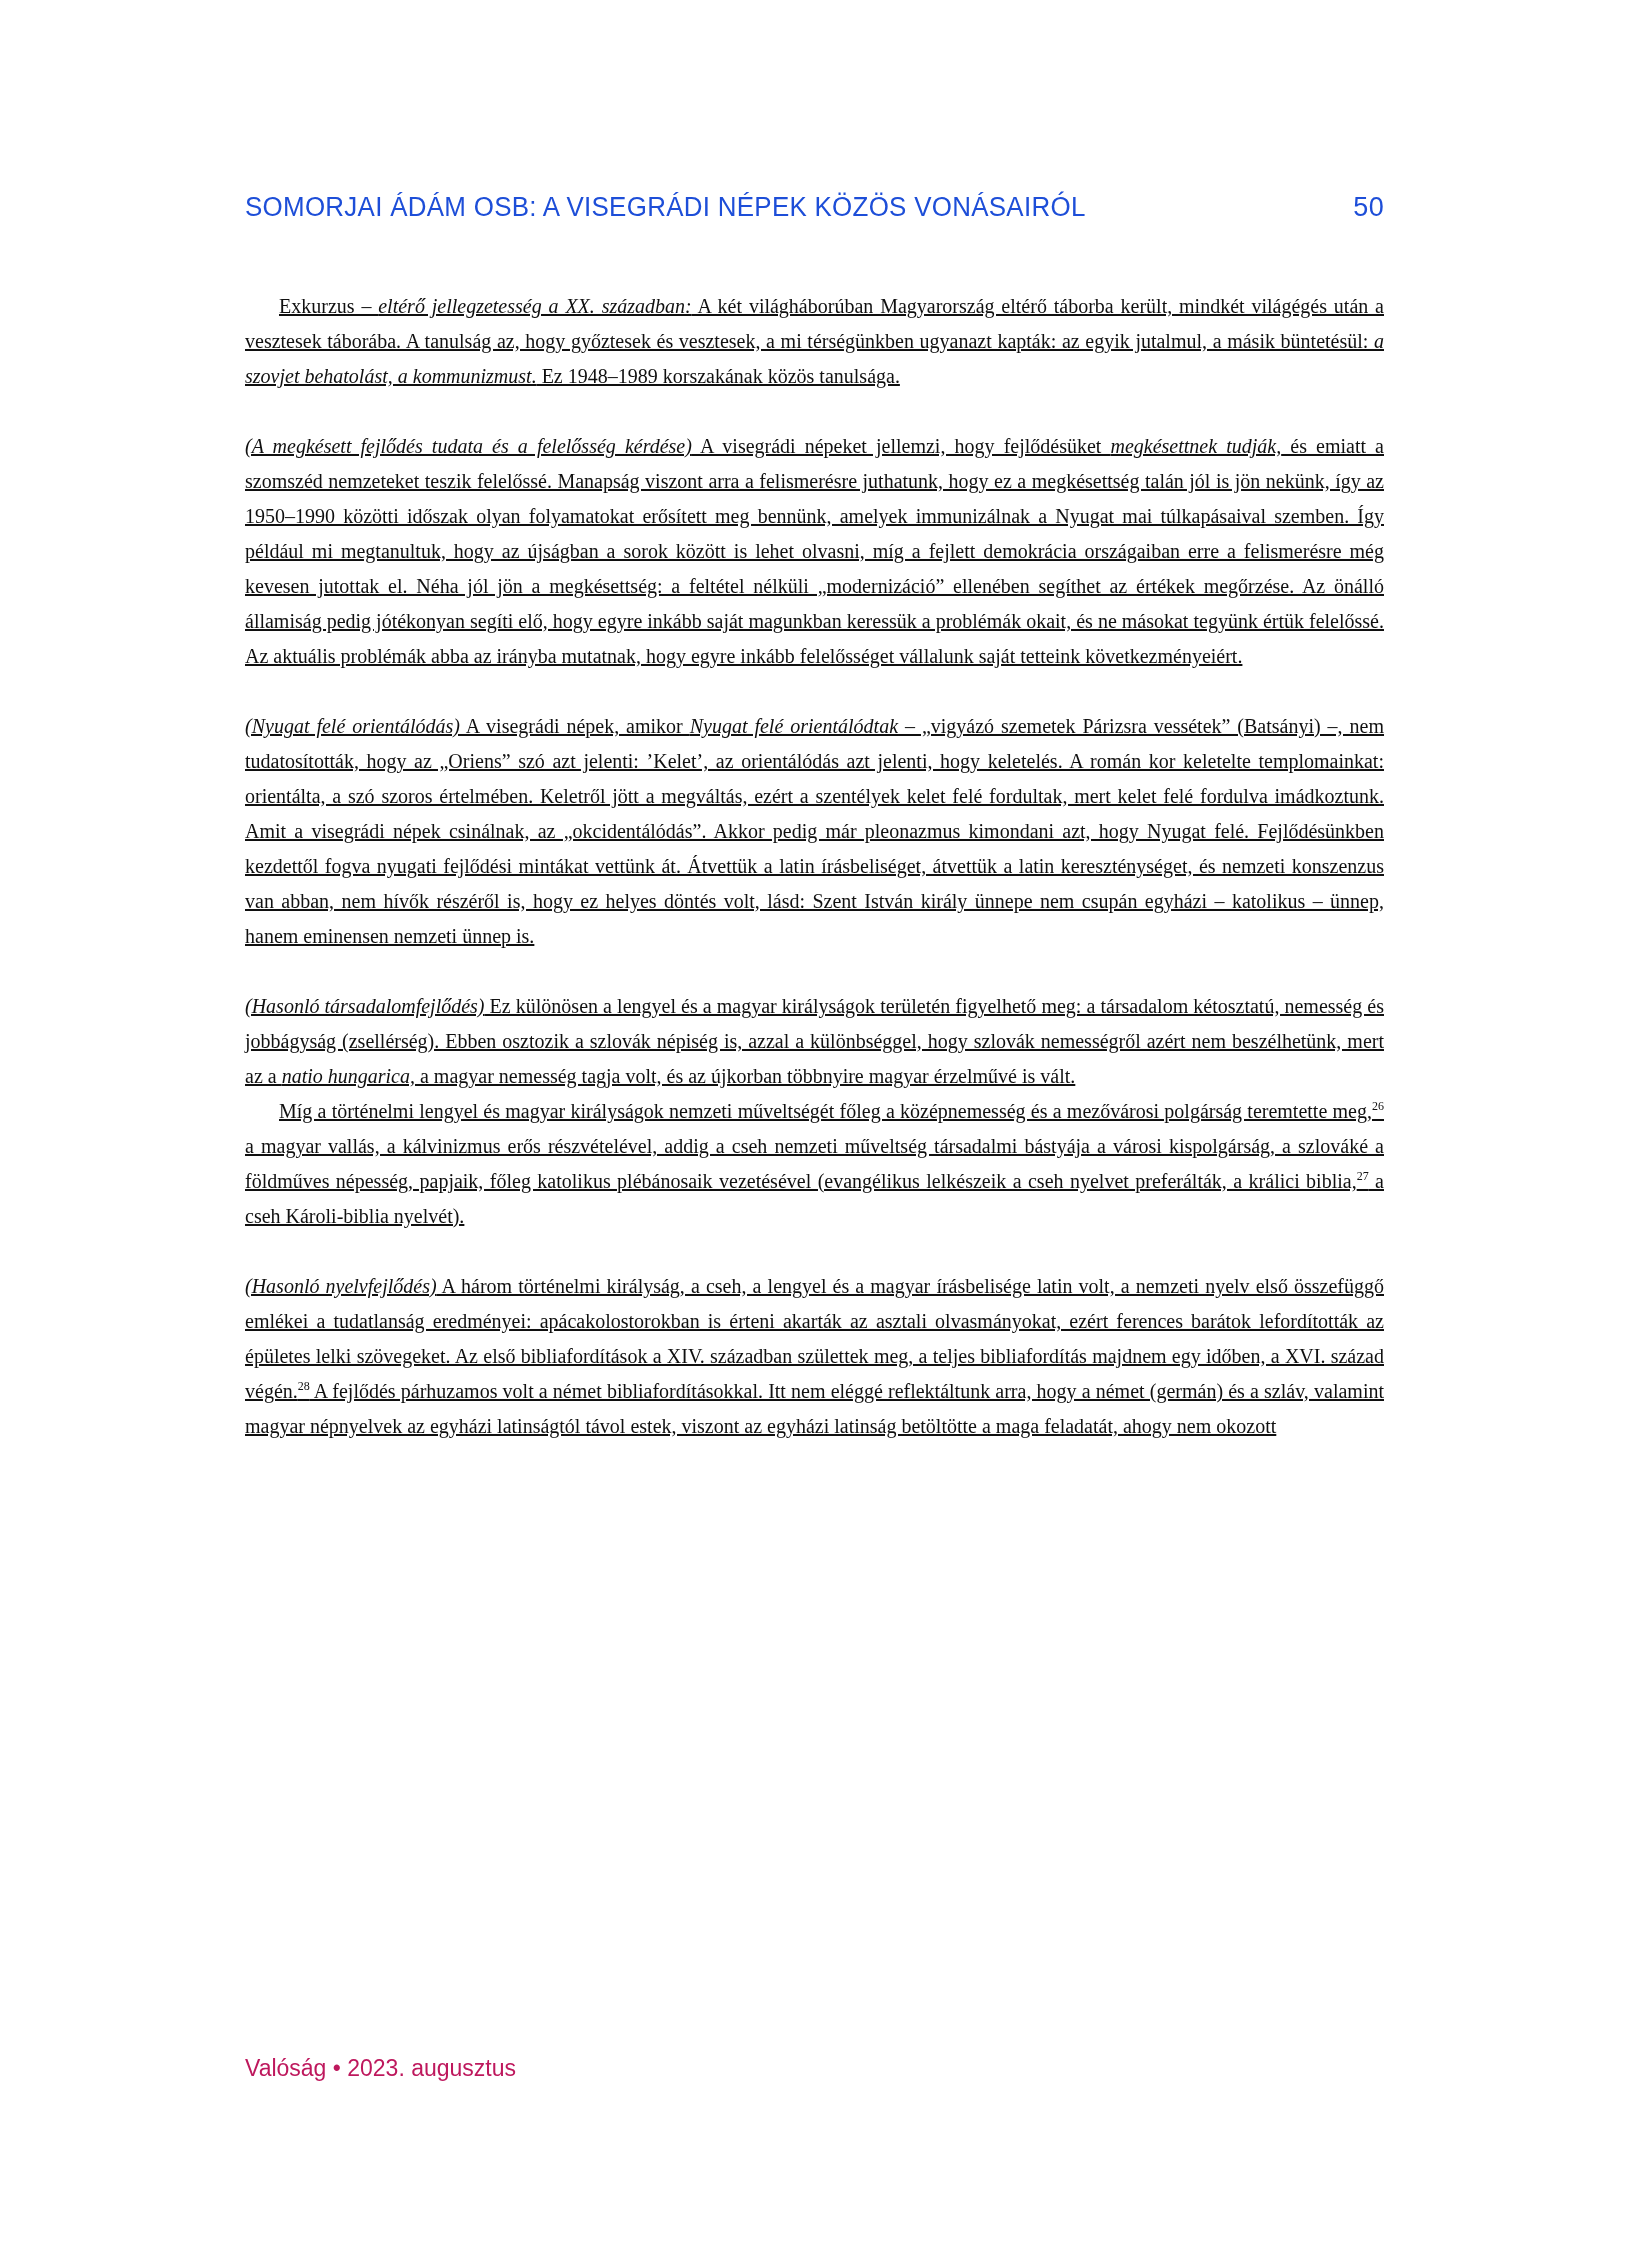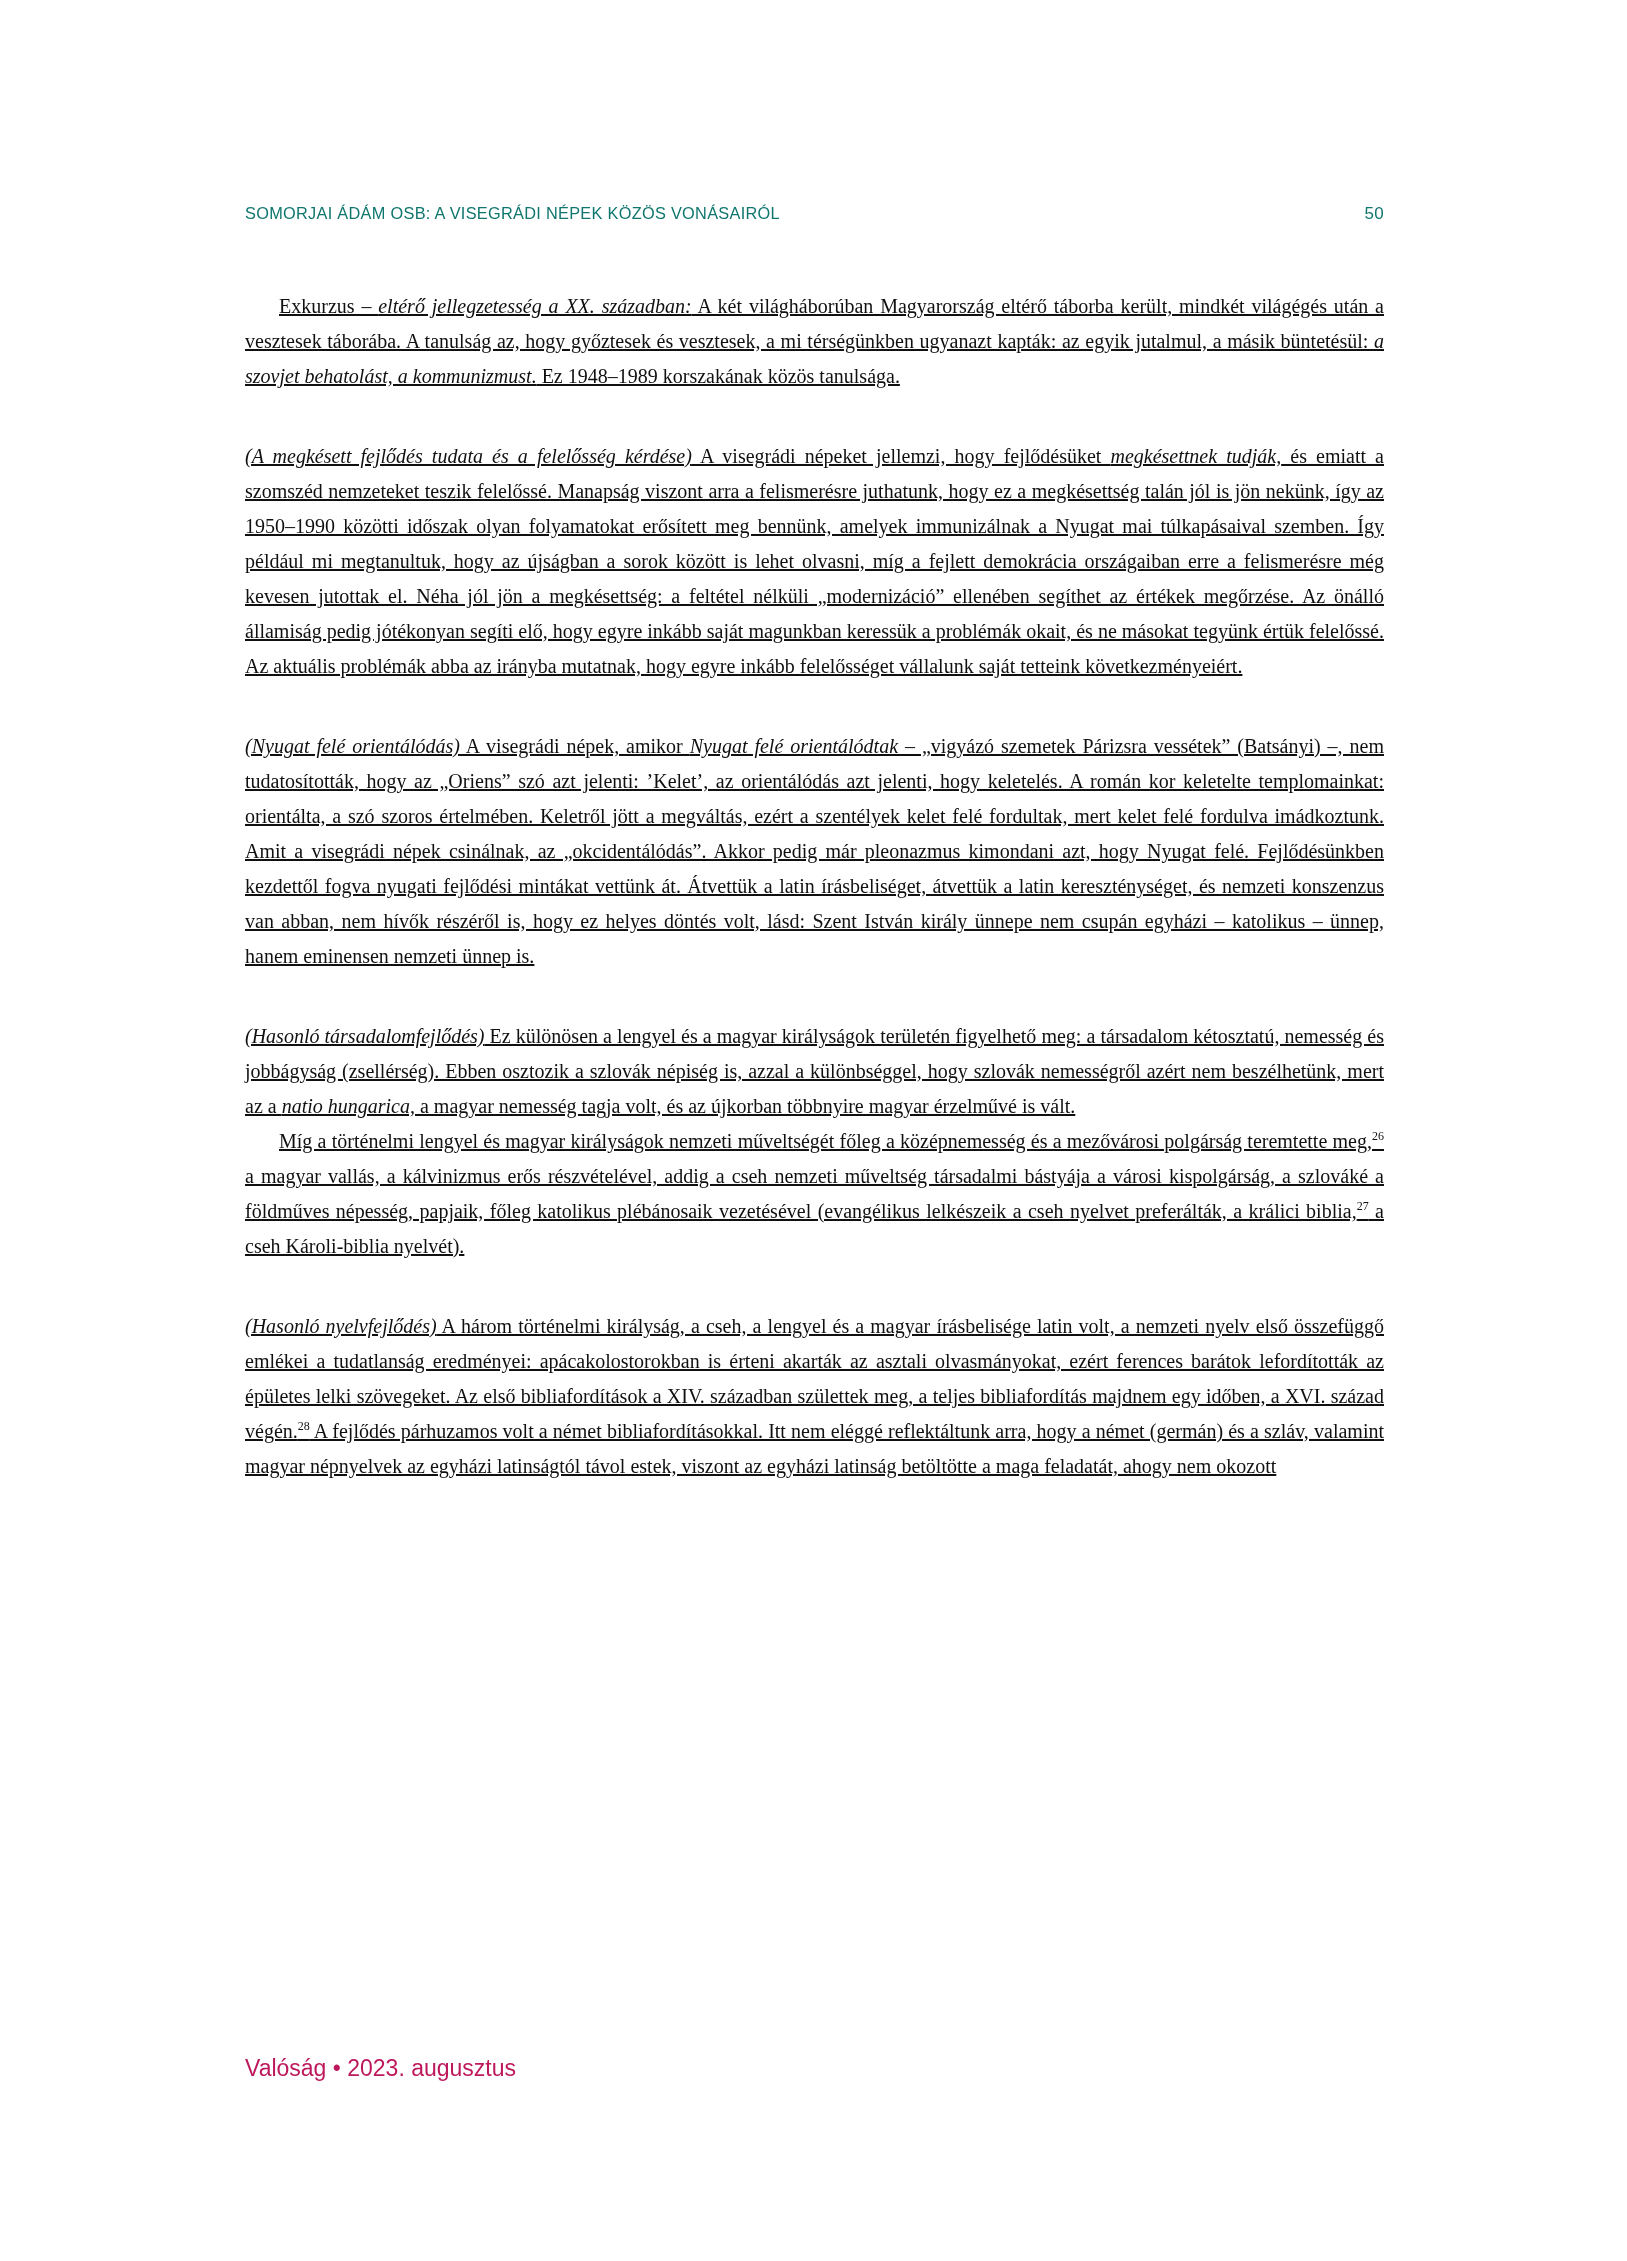--- a/index.html
+++ b/index.html
@@ -21,25 +21,24 @@
   }
   .page-header {
     position: absolute;
     top: 192px;
     left: 245px;
     width: 1139px;
     display: flex;
     justify-content: space-between;
     align-items: baseline;
     font-family: "Liberation Sans", sans-serif;
-    font-size: 17px;
+    font-size: 27px;
     letter-spacing: 0.3px;
-    color: #0f766e;
+    color: #1d4ed8;
     white-space: nowrap;
-    margin-top: 12px;
   }
   .running-title {
     transform: scaleX(0.96);
     transform-origin: left center;
   }
   .text-body {
     position: absolute;
     top: 289px;
     left: 245px;
     width: 1139px;
@@ -47,21 +46,21 @@
     line-height: 35px;
     text-align: justify;
     color: #101010;
     text-decoration: underline;
   }
   .para {
     margin: 0;
     padding: 0;
   }
   .para.indent { text-indent: 34px; }
-  .para.space-before { margin-top: 45px; }
+  .para.space-before { margin-top: 35px; }
   .it { font-style: italic; }
   sup.fn {
     font-size: 0.6em;
     line-height: 0;
     vertical-align: super;
   }
   .page-footer {
     position: absolute;
     top: 2055px;
     left: 245px;

